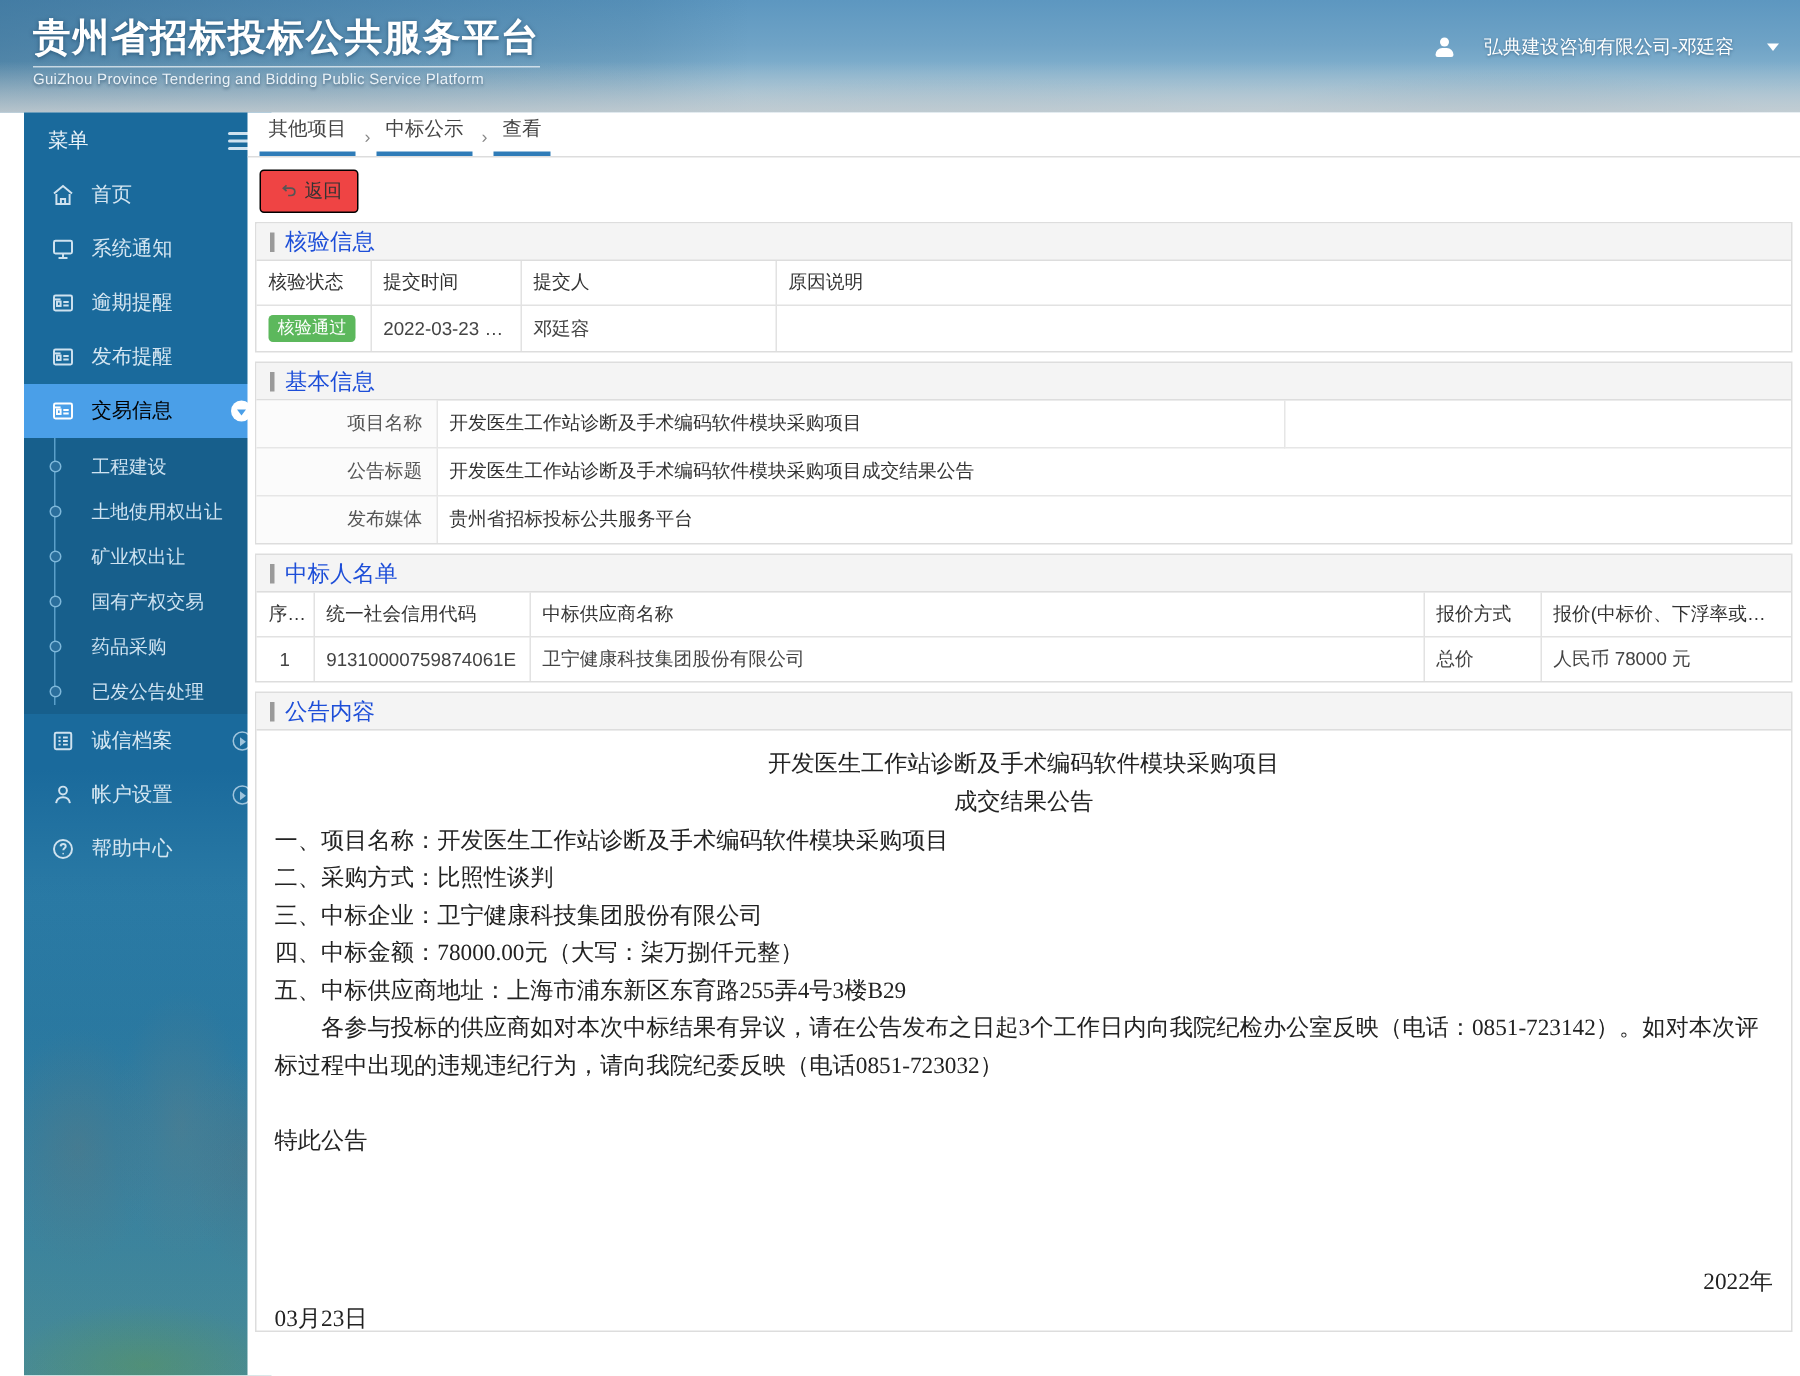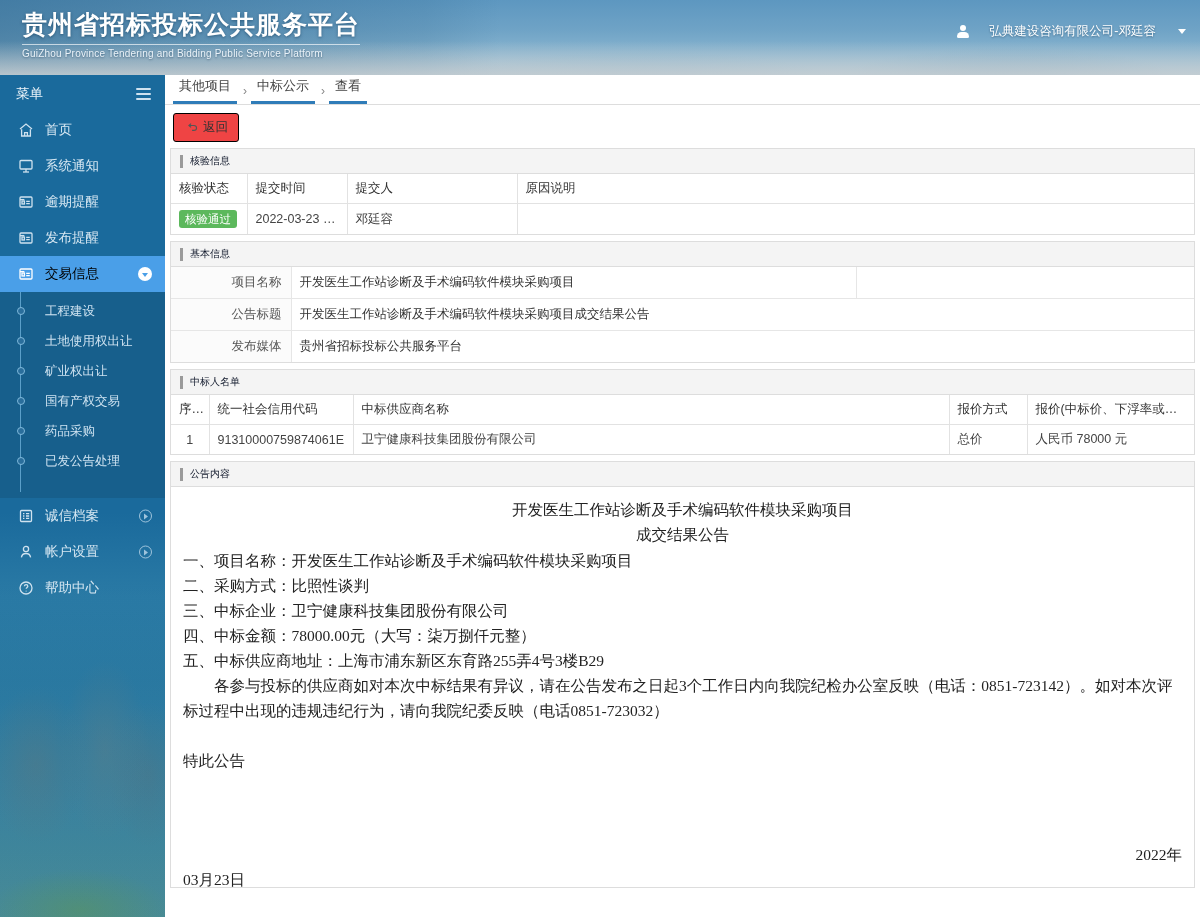--- a/index.html
+++ b/index.html
@@ -43,21 +43,21 @@
     font-size: 12.5px; color: #fff; display: flex; align-items: center; gap: 20px;
     text-shadow: 0 1px 2px rgba(0,40,70,.45); cursor: pointer;
   }
   .user-icon { width: 12px; height: 13px; position: relative; display: inline-block; }
   .user-icon::before { content:""; position:absolute; left:3px; top:0; width:6px; height:6px; border-radius:50%; background:#fff; }
   .user-icon::after  { content:""; position:absolute; left:0; top:7px; width:12px; height:6px; border-radius:6px 6px 2px 2px; background:#fff; }
   .caret-down { width:0; height:0; border-left:4px solid transparent; border-right:4px solid transparent; border-top:5px solid #fff; margin-left:2px; }
 
   
   .sidebar {
-    position: absolute; left: 0; top: 75px; width: 165px; height: 842px;
+    position: absolute; left: 16px; top: 75px; width: 165px; height: 842px;
     overflow: hidden;
     background:
       linear-gradient(to bottom, rgba(22,98,144,0) 60%, rgba(22,98,144,.18) 72%, rgba(30,110,150,.05) 100%),
       radial-gradient(ellipse 70px 110px at 36px 690px, rgba(92,124,132,.55), rgba(92,124,132,0) 72%),
       radial-gradient(ellipse 62px 125px at 105px 675px, rgba(100,130,136,.5), rgba(100,130,136,0) 72%),
       radial-gradient(ellipse 55px 100px at 148px 700px, rgba(88,120,130,.5), rgba(88,120,130,0) 72%),
       radial-gradient(ellipse 120px 55px at 80px 835px, rgba(92,150,92,.55), rgba(92,150,92,0) 75%),
       linear-gradient(to bottom, #1a6a9c 0%, #1a6a9c 52%, #2a7aa5 62%, #2f7ea4 74%, #3d85a0 86%, #4a8c96 100%);
   }
   .sb-menu-head {
@@ -76,21 +76,21 @@
   .sb-expand {
     position: absolute; right: 13px; top: 50%; transform: translateY(-50%);
     width: 14px; height: 14px; border-radius: 50%; background: #fff;
     display: flex; align-items: center; justify-content: center;
   }
   .sb-expand i { width:0; height:0; border-left:3.5px solid transparent; border-right:3.5px solid transparent; border-top:4px solid #4a9fe8; margin-top:1px; }
   .sb-chev { position:absolute; right:13px; top:50%; transform:translateY(-50%);
     width:13px; height:13px; border-radius:50%; border:1.5px solid #9fc4dc; display:flex; align-items:center; justify-content:center; }
   .sb-chev i { width:0; height:0; border-top:3px solid transparent; border-bottom:3px solid transparent; border-left:4px solid #9fc4dc; margin-left:1px; }
 
-  .sb-sub { background: rgba(0,0,0,.10); position: relative; padding: 4px 0 22px; }
+  .sb-sub { background: rgba(0,0,0,.10); position: relative; padding: 4px 0 0; }
   .sb-sub::before { content:""; position:absolute; left:20px; top:0; bottom:6px; width:1px; background:#5b9fc9; }
   .sb-sub-item {
     height: 30px; display: flex; align-items: center; padding-left: 45px;
     color: #cfe3f1; font-size: 12.5px; cursor: pointer; position: relative;
   }
   .sb-sub-item::before {
     content:""; position:absolute; left:17px; top:50%; transform:translateY(-50%);
     width:6px; height:6px; border-radius:50%; border:1px solid #7fb8da; background:#2a6e9c;
   }
 
@@ -105,21 +105,21 @@
   .btn-back {
     display: inline-flex; align-items: center; gap: 4px;
     background: #ef4444; border: 1px solid #000000; border-radius: 3px;
     padding: 5px 10px 5px 12px; font-size: 12.5px; color: #333; cursor: pointer;
   }
   .icon-undo { width: 13px; height: 13px; display:block; }
 
   .panel { margin: 0 5px 6px 5px; border: 1px solid #ddd; }
   .panel-head {
     background: #f4f4f4; border-bottom: 1px solid #ddd; height: 25px;
-    display: flex; align-items: center; padding-left: 9px; font-size: 10px; color: #0f172a;
+    display: flex; align-items: center; padding-left: 9px; font-size: 15px; color: #1d4ed8;
   }
   .panel-head::before { content:""; width:3px; height:13px; background:#9a9a9a; margin-right:7px; display:inline-block; }
 
   table.grid { width: 100%; border-collapse: collapse; table-layout: fixed; }
   table.grid th, table.grid td {
     border-right: 1px solid #e2e2e2; border-bottom: 1px solid #e2e2e2;
     padding: 6px 8px; font-size: 12.5px; text-align: left; font-weight: normal; color: #444;
     overflow: hidden; white-space: nowrap; text-overflow: ellipsis;
   }
   table.grid th { color: #333; background: #fff; }

